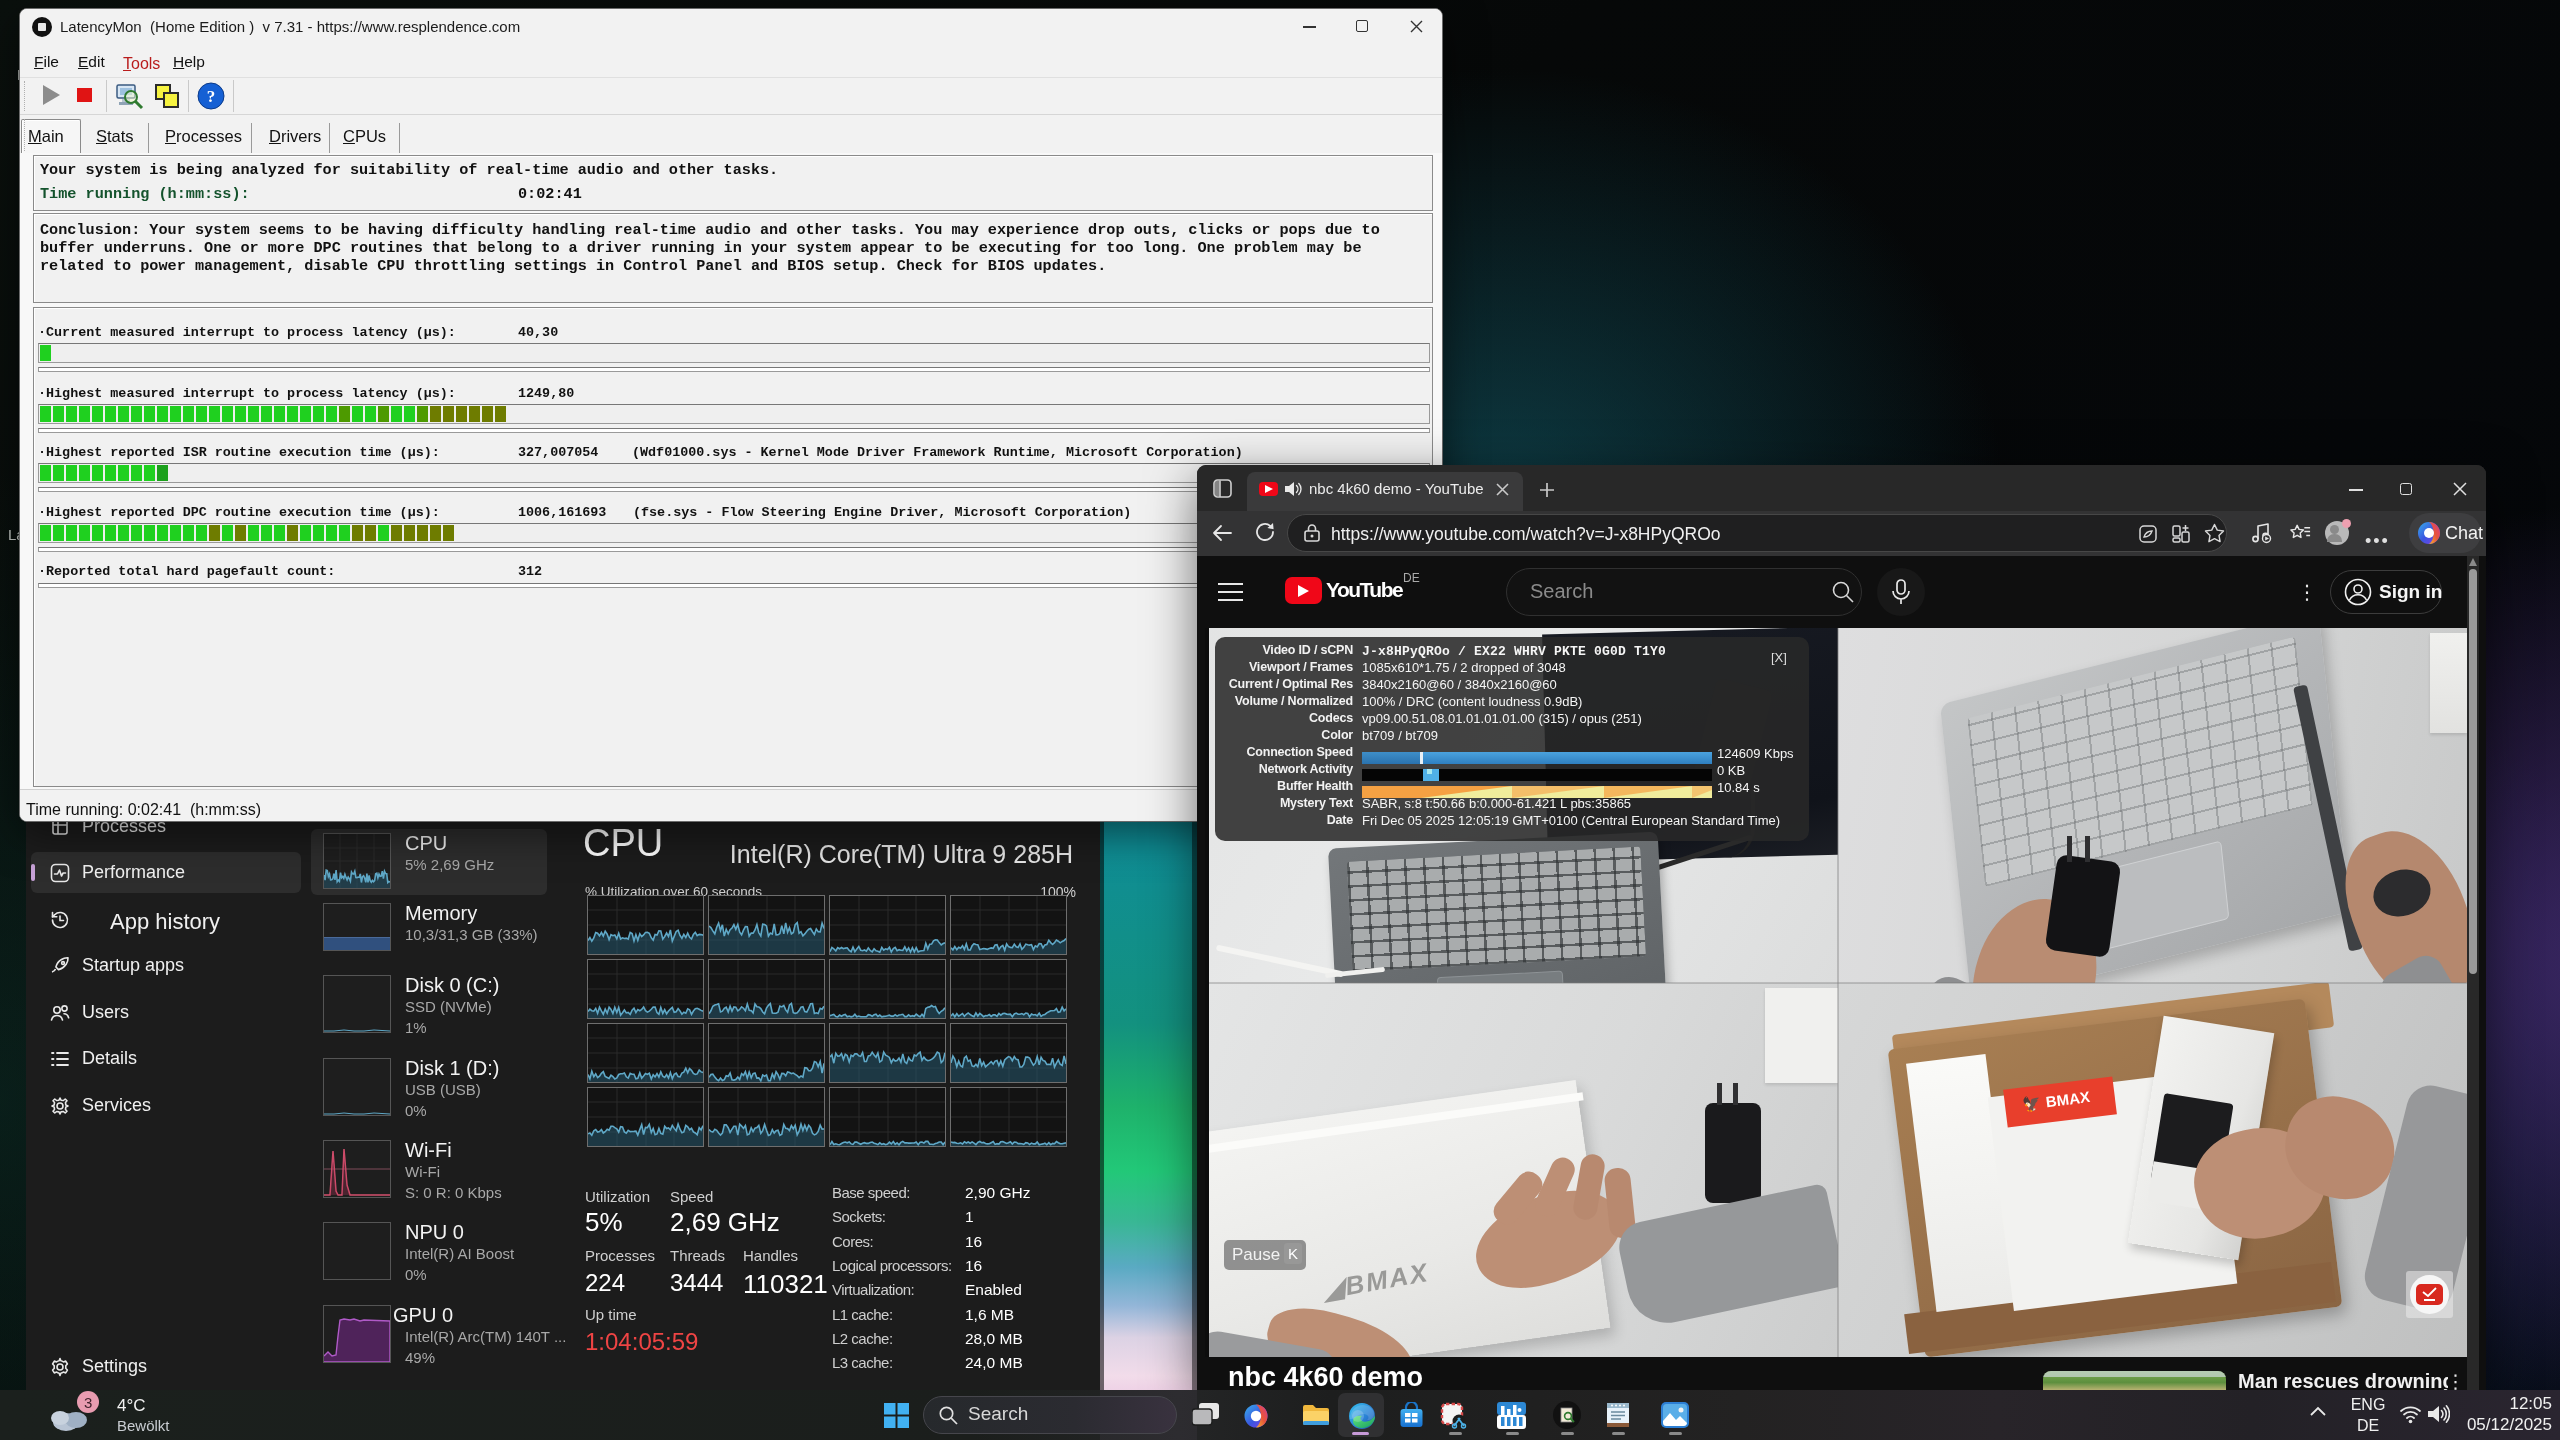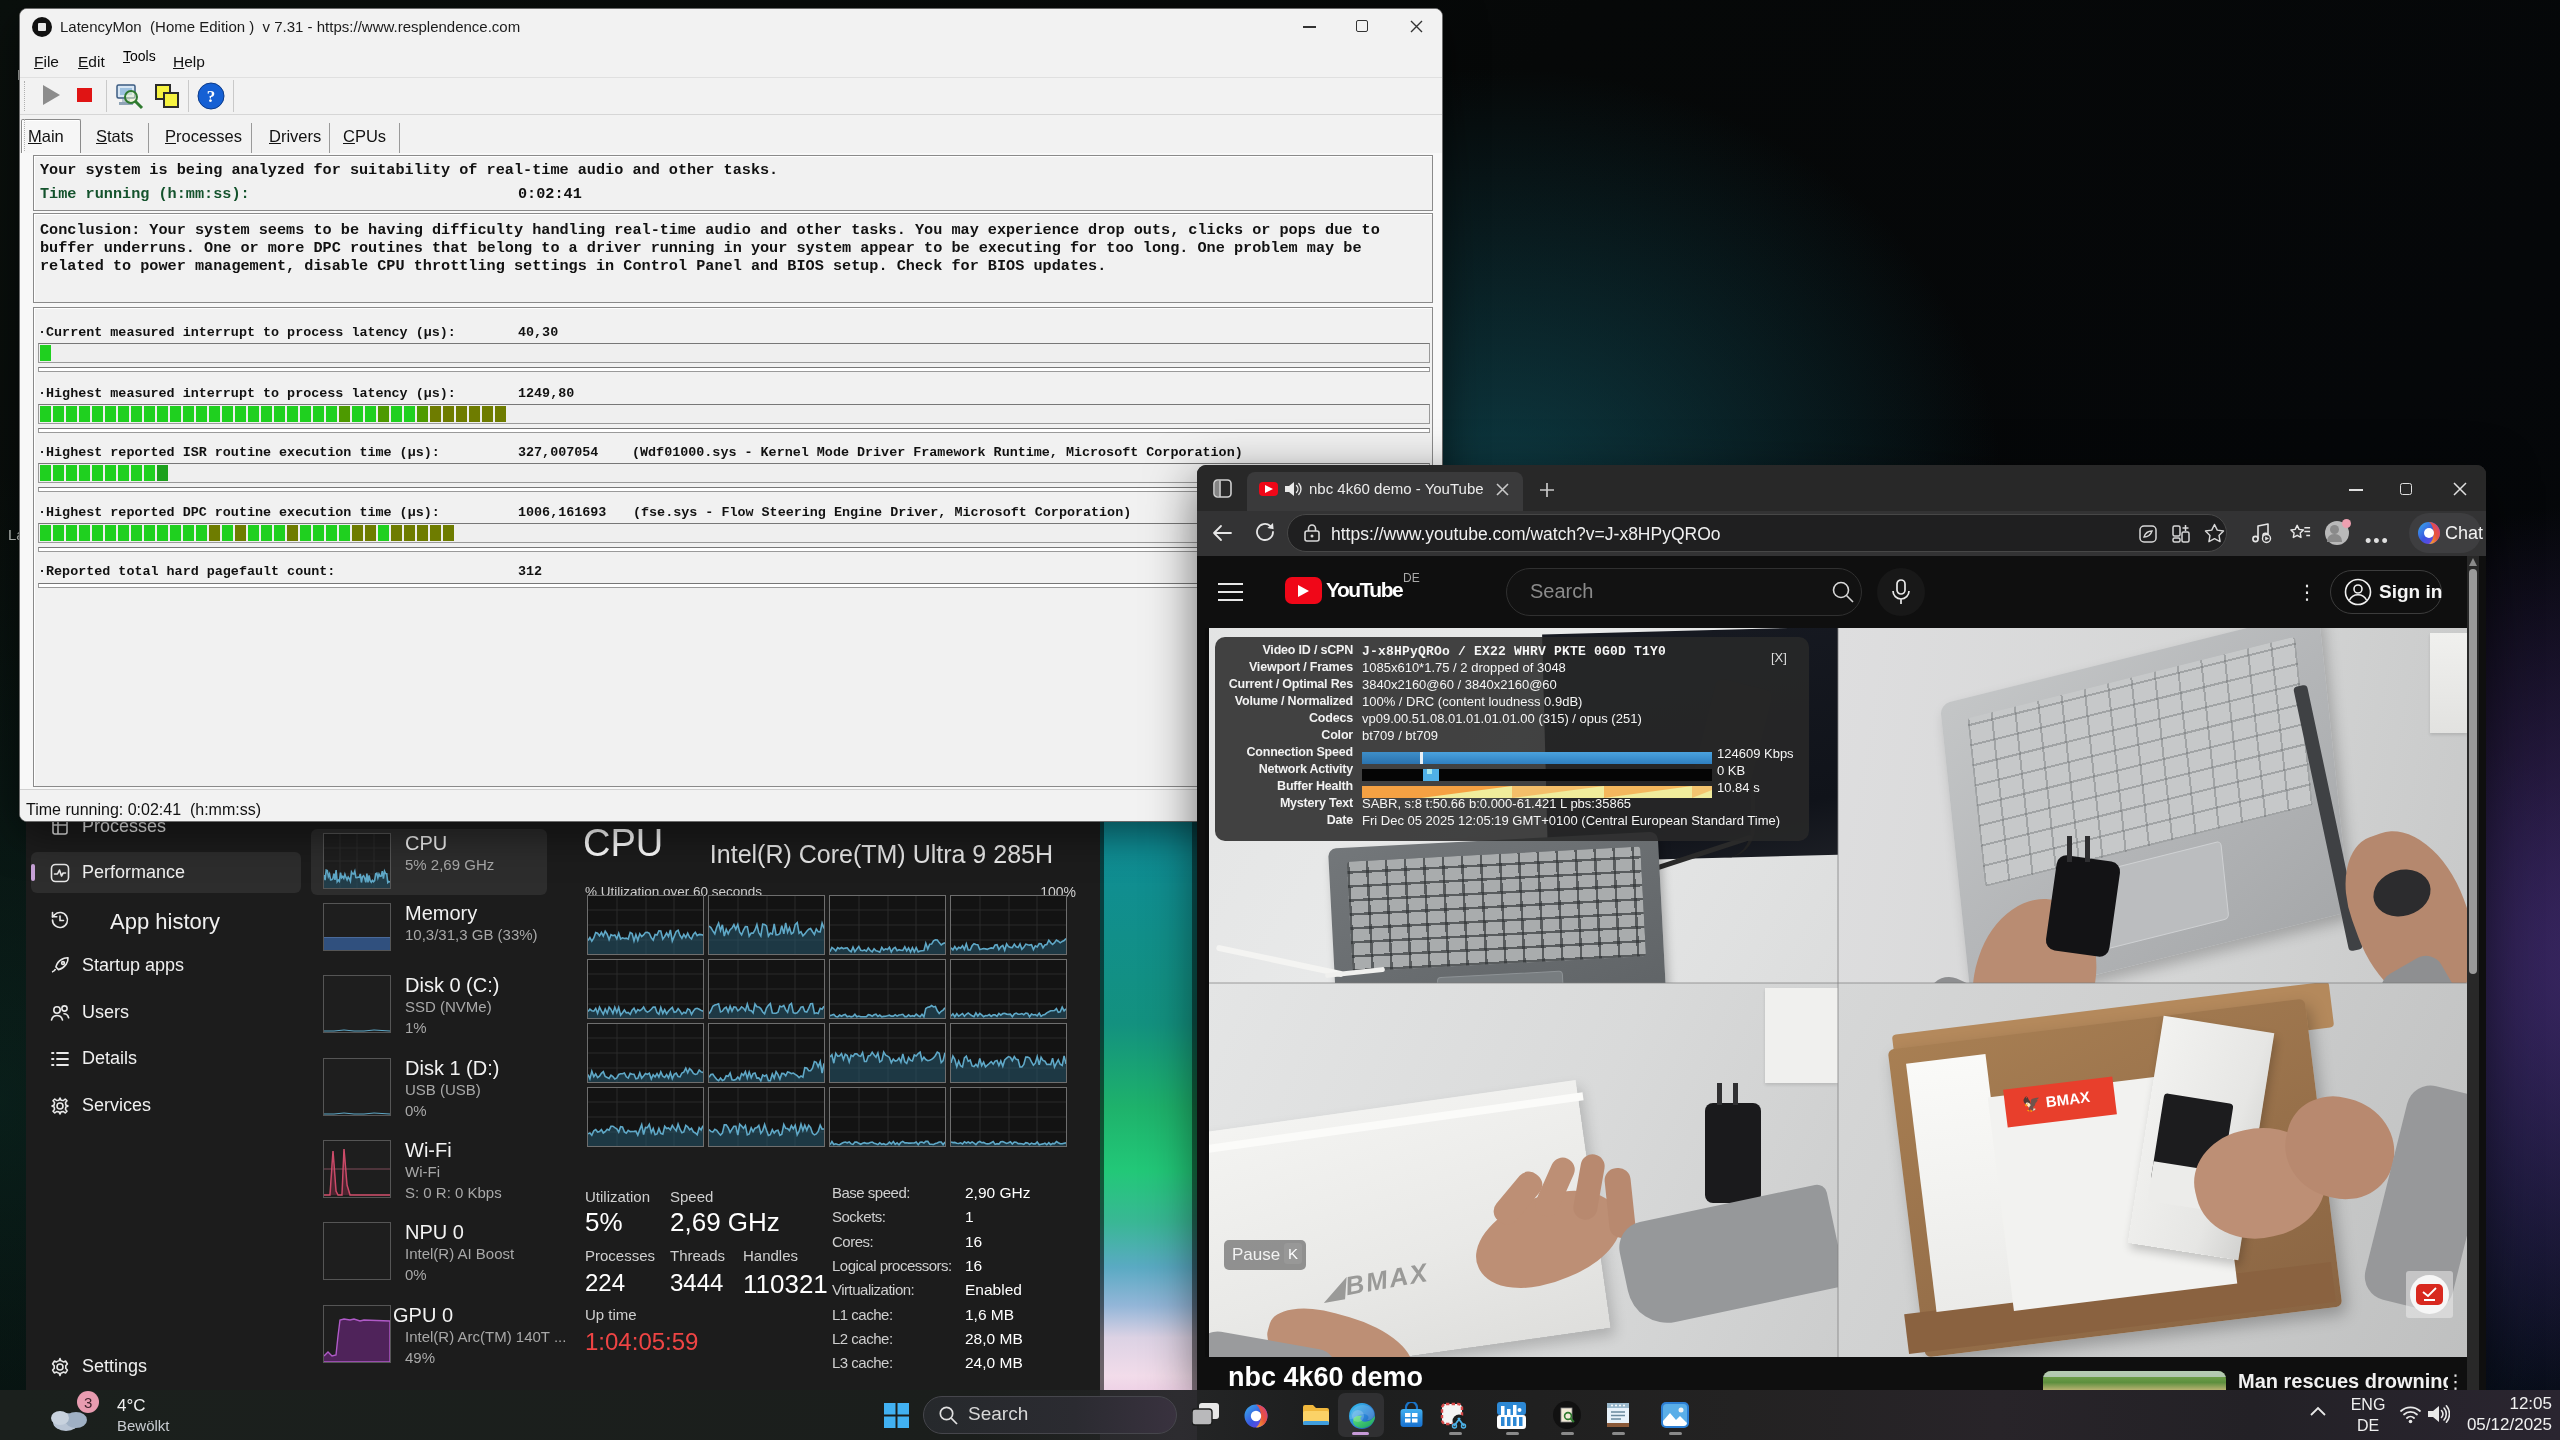--- a/index.html
+++ b/index.html
@@ -112,21 +112,21 @@
       <div class="abs" style="left:379px;top:451px;font-size:20px;color:#f2f2f2;">NPU 0</div>
       <div class="abs" style="left:379px;top:475px;width:164px;font-size:15px;color:#a8a8a8;white-space:nowrap;overflow:hidden;">Intel(R) AI Boost</div>
       <div class="abs" style="left:379px;top:496px;width:164px;font-size:15px;color:#a8a8a8;white-space:nowrap;overflow:hidden;">0%</div>
       <div class="abs" style="left:297px;top:535px;width:68px;height:58px;background:#1e1e1e;border:1px solid #555;overflow:hidden;"><svg width="66" height="56">
           <polyline points="0,50 4,46 8,50 12,49 14,30 16,14 20,13 26,14 30,13 36,15 40,14 66,15 66,56 0,56" fill="rgba(120,40,140,0.55)" stroke="#b05ac8" stroke-width="1.4"></polyline>
         </svg></div>
       <div class="abs" style="left:367px;top:534px;font-size:20px;color:#f2f2f2;">GPU 0</div>
       <div class="abs" style="left:379px;top:558px;width:164px;font-size:15px;color:#a8a8a8;white-space:nowrap;overflow:hidden;">Intel(R) Arc(TM) 140T ...</div>
       <div class="abs" style="left:379px;top:579px;width:164px;font-size:15px;color:#a8a8a8;white-space:nowrap;overflow:hidden;">49%</div>
       <div class="abs" style="left:557px;top:52px;font-size:38px;color:#fff;">CPU</div>
-      <div class="abs" style="left:667px;top:70px;width:360px;text-align:right;font-size:25px;color:#e8e8e8;">Intel(R) Core(TM) Ultra 9 285H</div>
+      <div class="abs" style="left:687px;top:70px;width:360px;text-align:right;font-size:25px;color:#e8e8e8;">Intel(R) Core(TM) Ultra 9 285H</div>
       <div class="abs" style="left:559px;top:114px;font-size:13.5px;color:#cfcfcf;">% Utilization over 60 seconds</div>
       <div class="abs" style="left:990px;top:114px;width:60px;text-align:right;font-size:14px;color:#cfcfcf;">100%</div>
       <div class="abs" style="left:561px;top:125px;width:117px;height:60px;border:1px solid #6e6e6e;background:#131313;">
         <svg width="115" height="58" style="display:block">
           <line x1="29" y1="0" x2="29" y2="58" stroke="#2a2a2a" stroke-width="1"></line>
           <line x1="58" y1="0" x2="58" y2="58" stroke="#2a2a2a" stroke-width="1"></line>
           <line x1="86" y1="0" x2="86" y2="58" stroke="#2a2a2a" stroke-width="1"></line>
           <line x1="0" y1="14" x2="115" y2="14" stroke="#2a2a2a" stroke-width="1"></line>
           <line x1="0" y1="29" x2="115" y2="29" stroke="#2a2a2a" stroke-width="1"></line>
           <line x1="0" y1="44" x2="115" y2="44" stroke="#2a2a2a" stroke-width="1"></line>
@@ -349,21 +349,21 @@
       <div class="abs" style="left:18px;top:14px;width:8px;height:8px;background:#e8e8e8;border-radius:1px;"></div>
       <div class="abs" style="left:40px;top:9px;font-size:15px;color:#1b1b1b;">LatencyMon&nbsp; (Home Edition )&nbsp; v 7.31 - https://www.resplendence.com</div>
       <div class="abs" style="left:1283px;top:17px;width:13px;height:1.6px;background:#333;"></div>
       <div class="abs" style="left:1336px;top:11px;width:12px;height:12px;border:1.4px solid #333;border-radius:2px;"></div>
       <svg class="abs" style="left:1390px;top:11px;" width="13" height="13">
         <path d="M1 1 L12 12 M12 1 L1 12" stroke="#333" stroke-width="1.4"></path>
       </svg>
       <div class="abs" style="left:0;top:38px;width:100%;height:30px;background:#f2f2f2;"></div>
       <div class="abs" style="left:14px;top:44px;font-size:15.5px;color:#111;"><u>F</u>ile</div>
       <div class="abs" style="left:58px;top:44px;font-size:15.5px;color:#111;"><u>E</u>dit</div>
-      <div class="abs" style="left:103px;top:39px;font-size:14px;color:#000000;"><u>T</u>ools</div>
+      <div class="abs" style="left:103px;top:46px;font-size:16px;color:#b91c1c;"><u>T</u>ools</div>
       <div class="abs" style="left:153px;top:44px;font-size:15.5px;color:#111;"><u>H</u>elp</div>
       <div class="abs" style="left:0;top:68px;width:100%;height:38px;background:#f2f2f2;border-top:1px solid #e0e0e0;border-bottom:1px solid #d6d6d6;"></div>
       <svg class="abs" style="left:20px;top:74px;" width="22" height="24">
         <polygon points="3,2 20,12 3,22" fill="#8c8c8c"></polygon>
       </svg>
       <div class="abs" style="left:57px;top:79px;width:15px;height:14px;background:#e01414;"></div>
       <div class="abs" style="left:86px;top:71px;width:1px;height:32px;background:#c9c9c9;"></div>
       <svg class="abs" style="left:94px;top:71px;" width="30" height="32">
 <rect x="3" y="5" width="18" height="13" rx="1.5" fill="#d7e6f4" stroke="#3a5a80" stroke-width="1.5"></rect>
 <rect x="6" y="8" width="12" height="7" fill="#9ec1e0"></rect>

